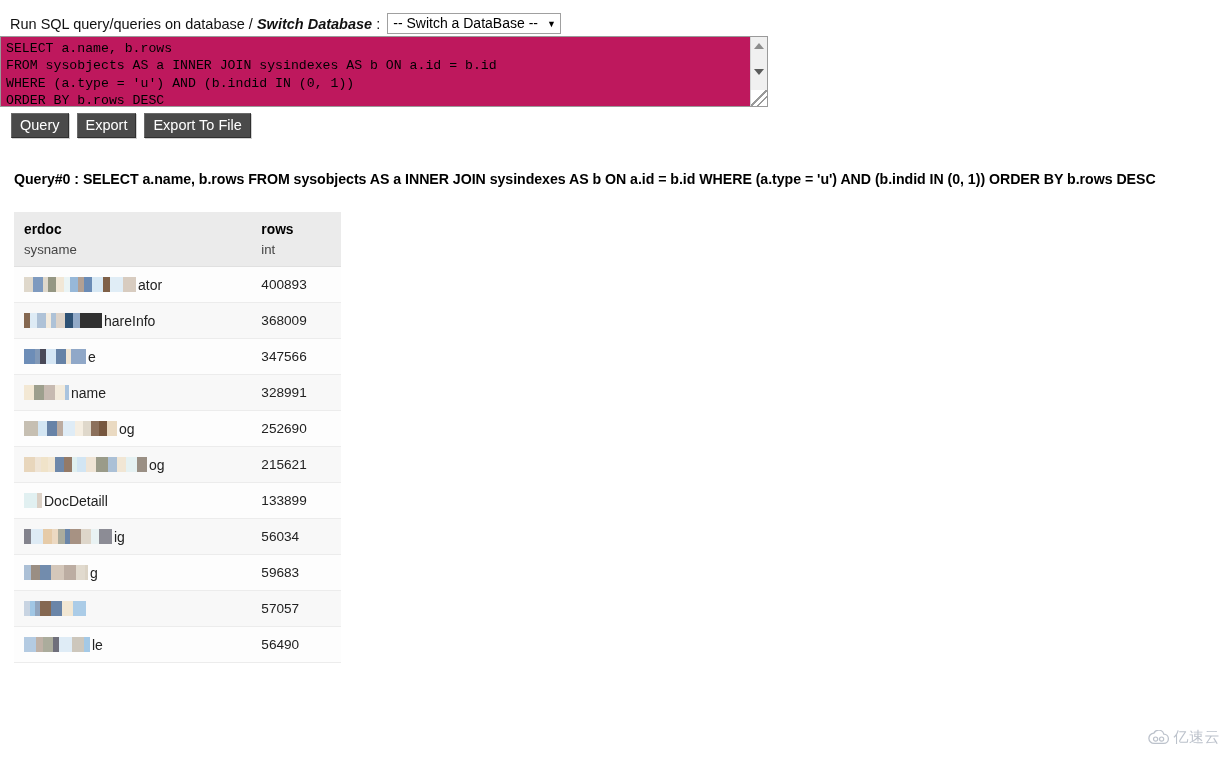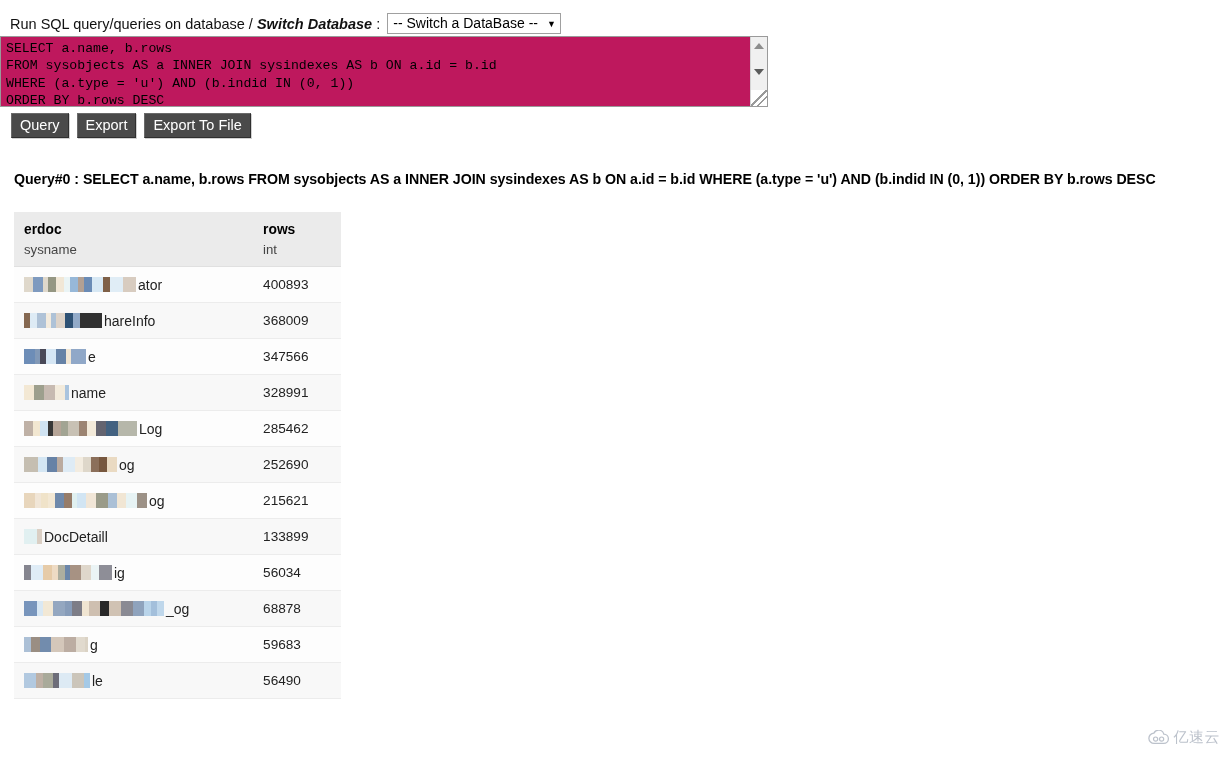--- a/index.html
+++ b/index.html
@@ -381,42 +381,20 @@
               <i style="width: 4px; background: rgb(127, 167, 207); opacity: 0.65;"></i>
             </span>
             <span class="tail clear">name</span>
           </div>
         </td>
         <td class="col-rows">328991</td>
       </tr>
       <tr>
         <td class="col-name">
           <div class="redacted">
-            <span class="mosaic" style="width: 113px;">
-              <i style="width: 9px; background: rgb(160, 138, 122); opacity: 0.67;"></i>
-              <i style="width: 7px; background: rgb(240, 226, 200); opacity: 0.84;"></i>
-              <i style="width: 8px; background: rgb(207, 227, 242); opacity: 0.99;"></i>
-              <i style="width: 5px; background: rgb(27, 27, 27); opacity: 0.88;"></i>
-              <i style="width: 8px; background: rgb(160, 138, 122); opacity: 0.78;"></i>
-              <i style="width: 7px; background: rgb(141, 143, 122); opacity: 0.81;"></i>
-              <i style="width: 11px; background: rgb(185, 176, 160); opacity: 0.79;"></i>
-              <i style="width: 8px; background: rgb(109, 74, 47); opacity: 0.68;"></i>
-              <i style="width: 9px; background: rgb(239, 227, 207); opacity: 0.76;"></i>
-              <i style="width: 10px; background: rgb(58, 58, 74); opacity: 0.79;"></i>
-              <i style="width: 12px; background: rgb(44, 79, 114); opacity: 0.89;"></i>
-              <i style="width: 19px; background: rgb(141, 143, 122); opacity: 0.63;"></i>
-            </span>
-            <span class="tail clear">Log</span>
-          </div>
-        </td>
-        <td class="col-rows">285462</td>
-      </tr>
-      <tr>
-        <td class="col-name">
-          <div class="redacted">
             <span class="mosaic" style="width: 93px;">
               <i style="width: 14px; background: rgb(185, 176, 160); opacity: 0.81;"></i>
               <i style="width: 9px; background: rgb(207, 227, 242); opacity: 0.89;"></i>
               <i style="width: 10px; background: rgb(79, 111, 153); opacity: 0.86;"></i>
               <i style="width: 6px; background: rgb(160, 138, 122); opacity: 0.71;"></i>
               <i style="width: 12px; background: rgb(207, 227, 242); opacity: 0.64;"></i>
               <i style="width: 8px; background: rgb(239, 227, 207); opacity: 0.58;"></i>
               <i style="width: 8px; background: rgb(216, 207, 192); opacity: 0.82;"></i>
               <i style="width: 8px; background: rgb(109, 74, 47); opacity: 0.79;"></i>
               <i style="width: 8px; background: rgb(109, 74, 47); opacity: 0.93;"></i>
@@ -479,62 +457,53 @@
               <i style="width: 13px; background: rgb(58, 58, 74); opacity: 0.57;"></i>
             </span>
             <span class="tail clear">ig</span>
           </div>
         </td>
         <td class="col-rows">56034</td>
       </tr>
       <tr>
         <td class="col-name">
           <div class="redacted">
-            <span class="mosaic" style="width: 140px;">
-              <i style="width: 13px; background: rgb(91, 127, 174); opacity: 0.82;"></i>
-              <i style="width: 6px; background: rgb(207, 227, 242); opacity: 0.78;"></i>
-              <i style="width: 10px; background: rgb(240, 226, 200); opacity: 0.73;"></i>
-              <i style="width: 12px; background: rgb(79, 111, 153); opacity: 0.59;"></i>
-              <i style="width: 7px; background: rgb(79, 111, 153); opacity: 0.67;"></i>
-              <i style="width: 10px; background: rgb(58, 58, 74); opacity: 0.65;"></i>
-              <i style="width: 7px; background: rgb(239, 227, 207); opacity: 0.94;"></i>
-              <i style="width: 11px; background: rgb(200, 183, 166); opacity: 0.89;"></i>
-              <i style="width: 9px; background: rgb(27, 27, 27); opacity: 0.94;"></i>
-              <i style="width: 12px; background: rgb(200, 183, 166); opacity: 0.84;"></i>
-              <i style="width: 12px; background: rgb(58, 58, 74); opacity: 0.58;"></i>
-              <i style="width: 11px; background: rgb(79, 111, 153); opacity: 0.62;"></i>
-              <i style="width: 7px; background: rgb(156, 196, 228); opacity: 0.69;"></i>
-              <i style="width: 6px; background: rgb(127, 167, 207); opacity: 0.7;"></i>
-              <i style="width: 7px; background: rgb(156, 196, 228); opacity: 0.62;"></i>
-            </span>
-            <span class="tail clear">_og</span>
-          </div>
-        </td>
-        <td class="col-rows">68878</td>
-      </tr>
-      <tr>
-        <td class="col-name">
-          <div class="redacted">
             <span class="mosaic" style="width: 64px;">
               <i style="width: 7px; background: rgb(168, 189, 212); opacity: 0.95;"></i>
               <i style="width: 9px; background: rgb(122, 107, 92); opacity: 0.76;"></i>
               <i style="width: 11px; background: rgb(79, 111, 153); opacity: 0.8;"></i>
               <i style="width: 13px; background: rgb(200, 183, 166); opacity: 0.78;"></i>
               <i style="width: 12px; background: rgb(160, 138, 122); opacity: 0.7;"></i>
               <i style="width: 9px; background: rgb(216, 207, 192); opacity: 0.78;"></i>
               <i style="width: 3px; background: rgb(216, 207, 192); opacity: 0.92;"></i>
             </span>
             <span class="tail clear">g</span>
           </div>
         </td>
         <td class="col-rows">59683</td>
       </tr>
       <tr>
         <td class="col-name">
           <div class="redacted">
+            <span class="mosaic" style="width: 62px;">
+              <i style="width: 6px; background: rgb(168, 189, 212); opacity: 0.6;"></i>
+              <i style="width: 5px; background: rgb(156, 196, 228); opacity: 0.95;"></i>
+              <i style="width: 5px; background: rgb(79, 111, 153); opacity: 0.6;"></i>
+              <i style="width: 11px; background: rgb(109, 74, 47); opacity: 0.83;"></i>
+              <i style="width: 11px; background: rgb(79, 111, 153); opacity: 0.84;"></i>
+              <i style="width: 11px; background: rgb(240, 226, 200); opacity: 0.78;"></i>
+              <i style="width: 13px; background: rgb(156, 196, 228); opacity: 0.84;"></i>
+            </span>
+          </div>
+        </td>
+        <td class="col-rows">57057</td>
+      </tr>
+      <tr>
+        <td class="col-name">
+          <div class="redacted">
             <span class="mosaic" style="width: 66px;">
               <i style="width: 12px; background: rgb(127, 167, 207); opacity: 0.58;"></i>
               <i style="width: 7px; background: rgb(160, 138, 122); opacity: 0.66;"></i>
               <i style="width: 10px; background: rgb(141, 143, 122); opacity: 0.74;"></i>
               <i style="width: 6px; background: rgb(58, 58, 74); opacity: 0.73;"></i>
               <i style="width: 13px; background: rgb(207, 227, 242); opacity: 0.67;"></i>
               <i style="width: 12px; background: rgb(185, 176, 160); opacity: 0.71;"></i>
               <i style="width: 6px; background: rgb(156, 196, 228); opacity: 0.92;"></i>
             </span>
             <span class="tail clear">le</span>

